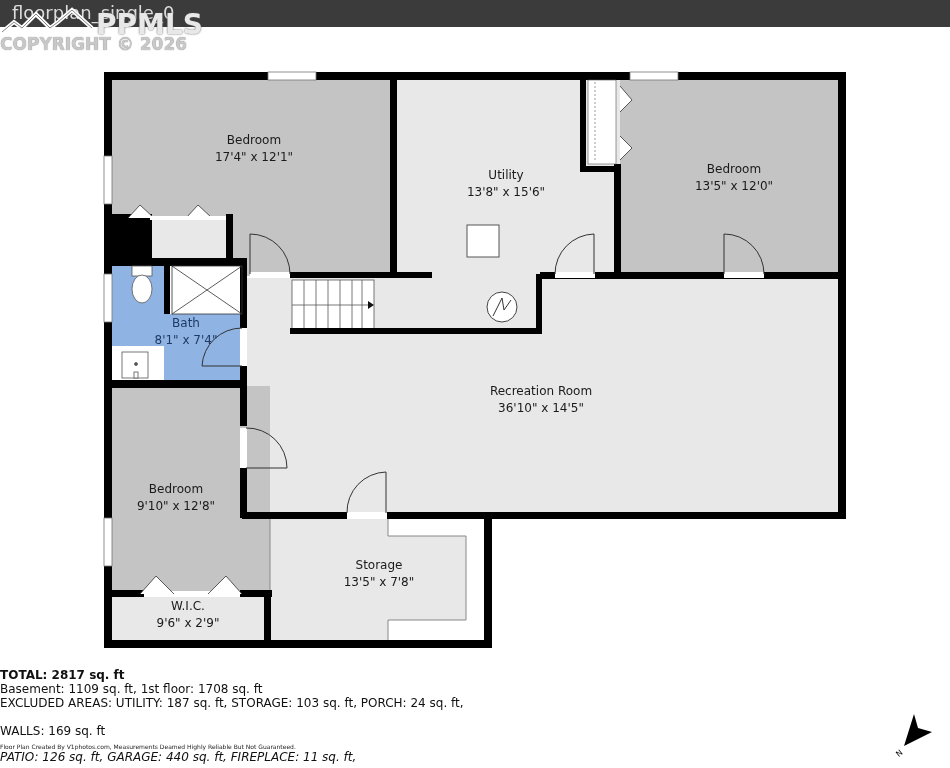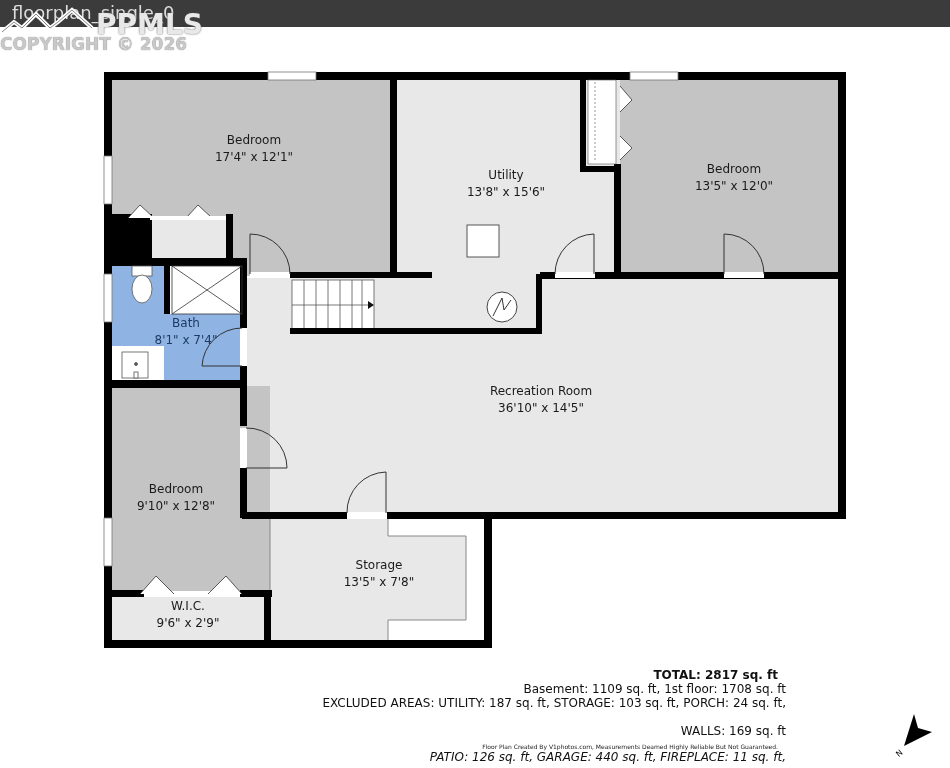--- a/index.html
+++ b/index.html
@@ -5,23 +5,23 @@
   html, body { margin:0; padding:0; background:#ffffff; }
   body { width:950px; height:768px; position:relative; overflow:hidden; font-family:"DejaVu Sans", sans-serif; }
   .topbar { position:absolute; left:0; top:0; width:950px; height:27px; background:#3b3b3b; }
   .topbar-title { position:absolute; left:12px; top:2px; color:#dcdcdc; font-size:18px; font-family:"DejaVu Sans", sans-serif; }
   .watermark-brand { position:absolute; left:96px; top:8px; color:#e8e8e8; font-weight:bold; font-size:28px; letter-spacing:0px; font-family:"DejaVu Sans", sans-serif; text-shadow: 0 0 2px #555; }
   .watermark-copy { position:absolute; left:0; top:34px; color:#c8c8c8; font-weight:bold; font-size:17px; font-family:"DejaVu Sans", sans-serif; text-shadow:0 0 1px #777; }
   .mountains { position:absolute; left:0; top:6px; }
   svg.plan { position:absolute; left:0; top:0; }
   .room-label { font-family:"DejaVu Sans", sans-serif; font-size:12px; fill:#1a1a1a; text-anchor:middle; }
   .bath-label { fill:#1e3a66; }
-  .footer { position:absolute; left:0; width:778px; text-align:right; color:#111; font-family:"DejaVu Sans", sans-serif; }
+  .footer { position:absolute; left:0; width:778px; text-align:left; color:#111; font-family:"DejaVu Sans", sans-serif; }
   .f-total { top:668px; font-weight:bold; font-size:12px; }
-  .f-line { font-size:12px;padding-left:8px; }
+  .f-line { font-size:12px; }
   .f1 { top:682px; } .f2 { top:696px; } .f3 { top:750px;font-style:italic; } .f4 { top:724px; }
   .f-credit { top:743px; font-size:6px; color:#222; }
   .compass { position:absolute; left:890px; top:710px; }
 </style>
 </head>
 <body>
 
 <div class="topbar">
   <span class="topbar-title">floorplan_single_0</span>
 </div>

